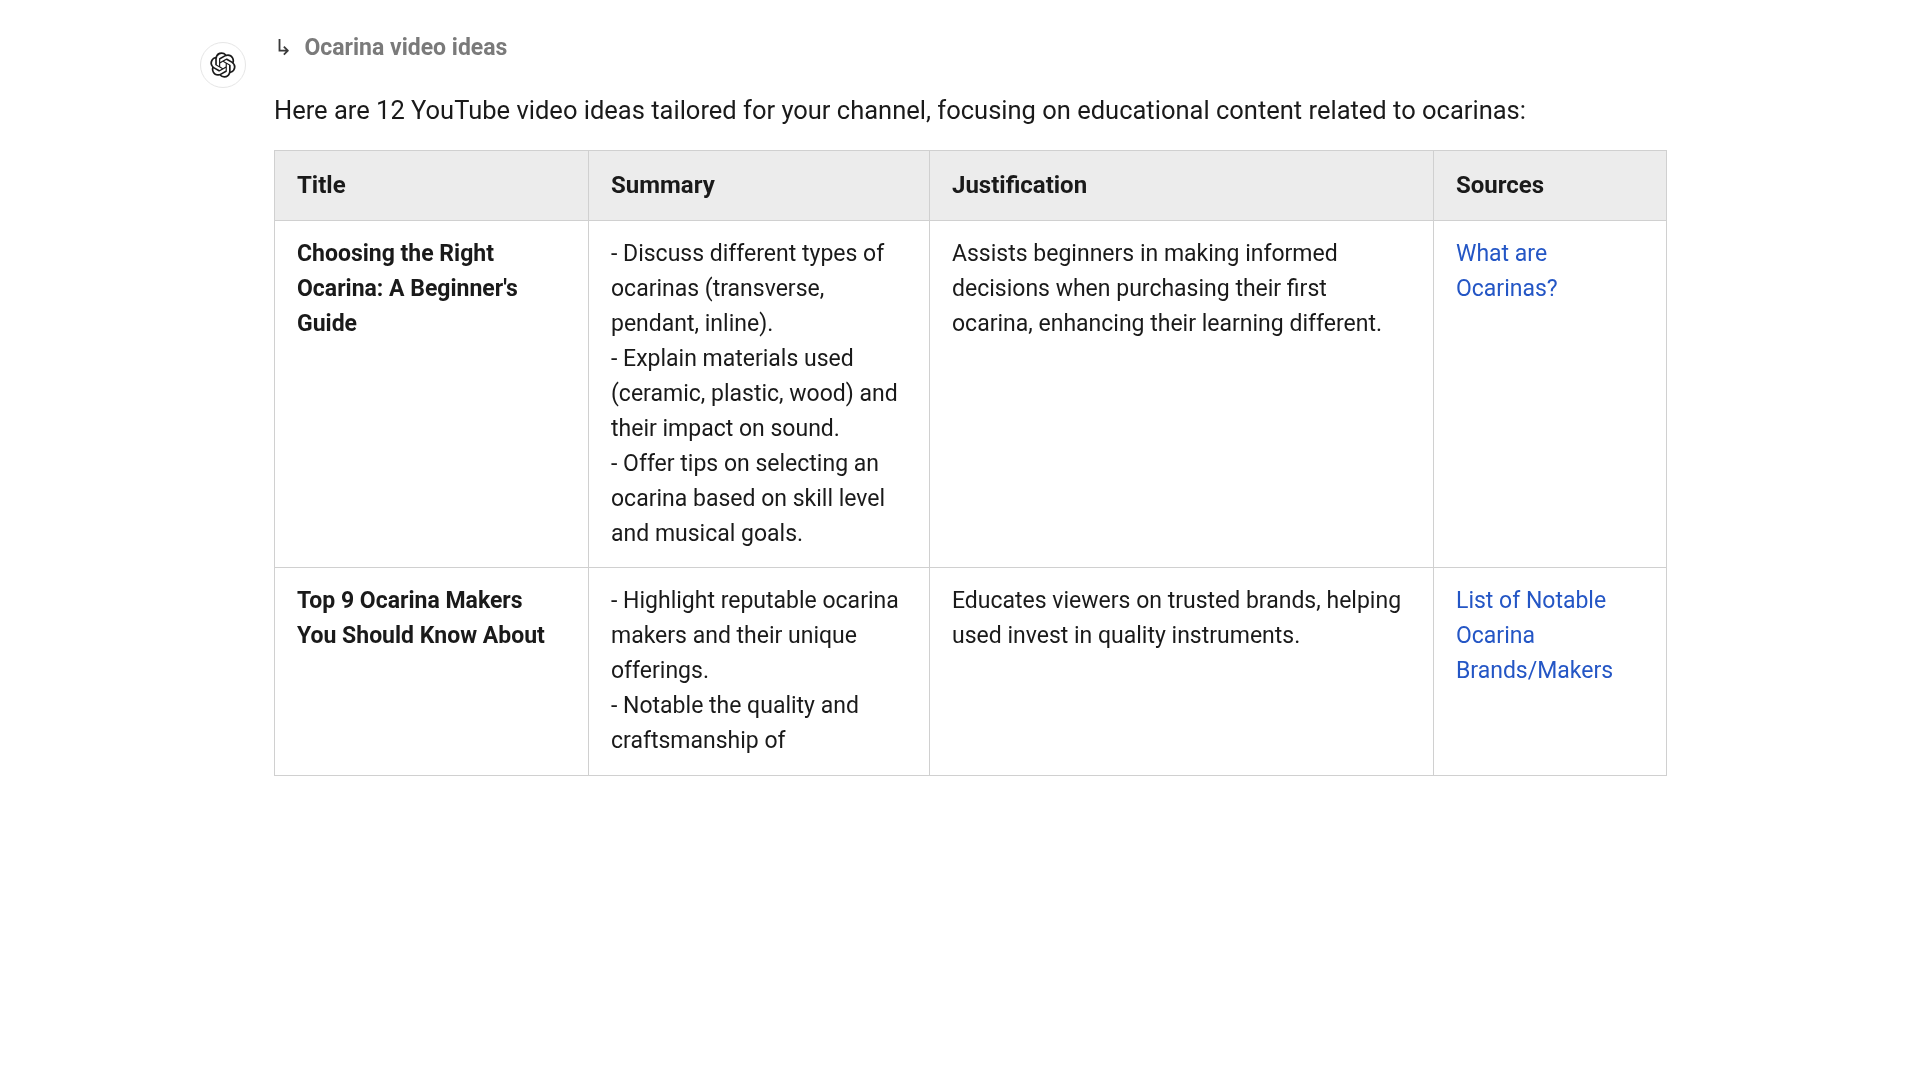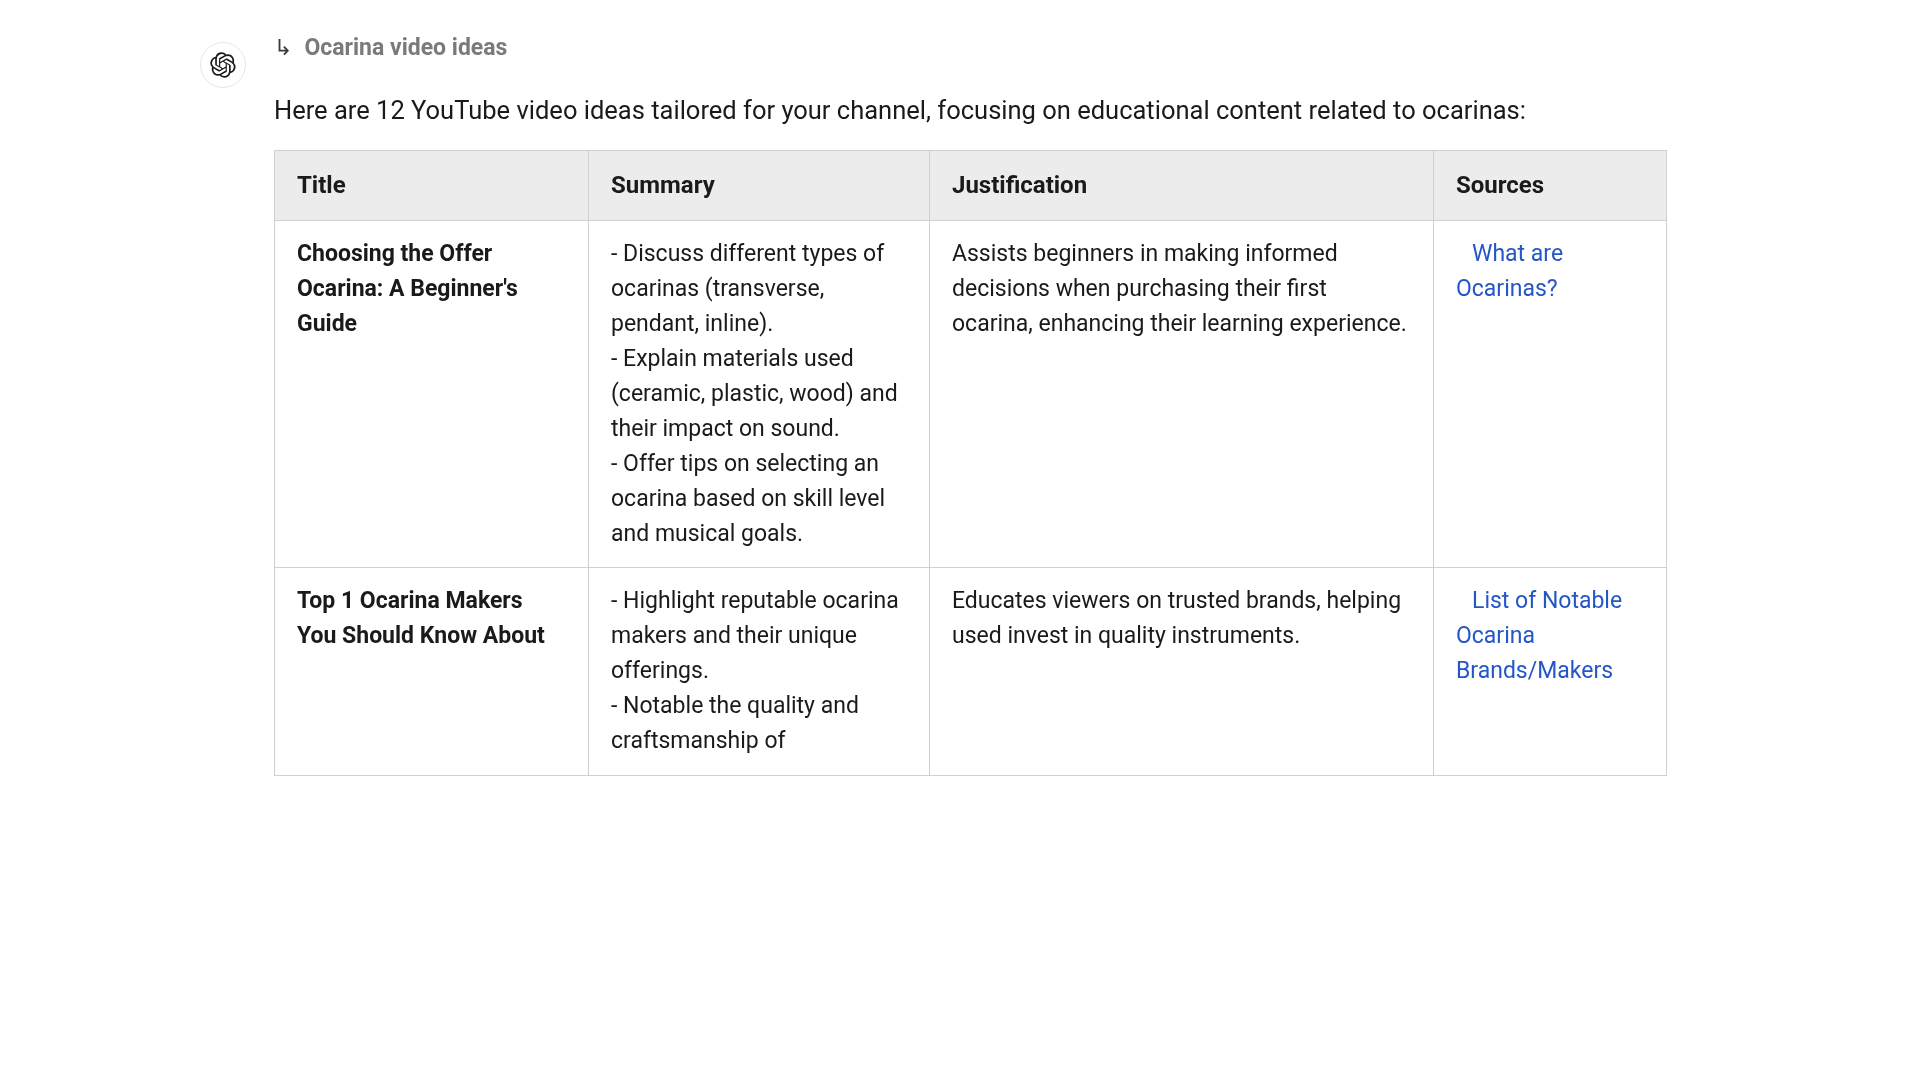--- a/index.html
+++ b/index.html
@@ -72,21 +72,20 @@
   th {
     background: #ececec;
     font-weight: 700;
     font-size: 24px;
   }
   td.title-cell { font-weight: 700; }
   td.summary-cell { white-space: pre-line; }
   a.source-link {
     color: #2456c5;
     text-decoration: none;
-    margin-left: 16px;
   }
 </style>
 </head>
 <body>
 
 <div class="container">
   <div class="avatar">
     <svg viewBox="0 0 41 41" fill="none" xmlns="http://www.w3.org/2000/svg">
       <path d="M37.532 16.87a9.963 9.963 0 0 0-.856-8.184 10.078 10.078 0 0 0-10.855-4.835A9.964 9.964 0 0 0 18.306.5a10.079 10.079 0 0 0-9.614 6.977 9.967 9.967 0 0 0-6.664 4.834 10.08 10.08 0 0 0 1.24 11.817 9.965 9.965 0 0 0 .856 8.185 10.079 10.079 0 0 0 10.855 4.835 9.965 9.965 0 0 0 7.516 3.35 10.078 10.078 0 0 0 9.617-6.981 9.967 9.967 0 0 0 6.663-4.834 10.079 10.079 0 0 0-1.243-11.813ZM22.498 37.886a7.474 7.474 0 0 1-4.799-1.735c.061-.033.168-.091.237-.134l7.964-4.6a1.294 1.294 0 0 0 .655-1.134V19.054l3.366 1.944a.12.12 0 0 1 .066.092v9.299a7.505 7.505 0 0 1-7.49 7.496ZM6.392 31.006a7.471 7.471 0 0 1-.894-5.023c.06.036.162.099.237.141l7.964 4.6a1.297 1.297 0 0 0 1.308 0l9.724-5.614v3.888a.12.12 0 0 1-.048.103l-8.051 4.649a7.504 7.504 0 0 1-10.24-2.744ZM4.297 13.62A7.469 7.469 0 0 1 8.2 10.333c0 .068-.004.19-.004.274v9.201a1.294 1.294 0 0 0 .654 1.132l9.723 5.614-3.366 1.944a.12.12 0 0 1-.114.01L7.04 23.856a7.504 7.504 0 0 1-2.743-10.237Zm27.658 6.437-9.724-5.615 3.367-1.943a.121.121 0 0 1 .113-.01l8.052 4.648a7.498 7.498 0 0 1-1.158 13.528v-9.476a1.293 1.293 0 0 0-.65-1.132Zm3.35-5.043c-.059-.037-.162-.099-.236-.141l-7.965-4.6a1.298 1.298 0 0 0-1.308 0l-9.723 5.614v-3.888a.12.12 0 0 1 .048-.103l8.05-4.645a7.497 7.497 0 0 1 11.135 7.763Zm-21.063 6.929-3.367-1.944a.12.12 0 0 1-.065-.092v-9.299a7.497 7.497 0 0 1 12.293-5.756 6.94 6.94 0 0 0-.236.134l-7.965 4.6a1.294 1.294 0 0 0-.654 1.132l-.006 11.225Zm1.829-3.943 4.33-2.501 4.332 2.5v5l-4.331 2.5-4.331-2.5V18Z" fill="#1a1a1a"></path>
     </svg>
@@ -110,31 +109,31 @@
       <thead>
         <tr>
           <th>Title</th>
           <th>Summary</th>
           <th>Justification</th>
           <th>Sources</th>
         </tr>
       </thead>
       <tbody>
         <tr>
-          <td class="title-cell">Choosing the Offer Ocarina: A Beginner's Guide</td>
+          <td class="title-cell">Choosing the Right Ocarina: A Beginner's Guide</td>
           <td class="summary-cell">- Discuss different types of ocarinas (transverse, pendant, inline).
 - Explain materials used (ceramic, plastic, wood) and their impact on sound.
 - Offer tips on selecting an ocarina based on skill level and musical goals.</td>
-          <td>Assists beginners in making informed decisions when purchasing their first ocarina, enhancing their learning experience.</td>
+          <td>Assists beginners in making informed decisions when purchasing their first ocarina, enhancing their learning different.</td>
           <td>
             <a href="#" class="source-link">What are Ocarinas?</a>
           </td>
         </tr>
         <tr>
-          <td class="title-cell">Top 1 Ocarina Makers You Should Know About</td>
+          <td class="title-cell">Top 9 Ocarina Makers You Should Know About</td>
           <td class="summary-cell">- Highlight reputable ocarina makers and their unique offerings.
 - Notable the quality and craftsmanship of</td>
           <td>Educates viewers on trusted brands, helping used invest in quality instruments.</td>
           <td>
             <a href="#" class="source-link">List of Notable Ocarina Brands/Makers</a>
           </td>
         </tr>
       </tbody>
     </table>
   </div>

